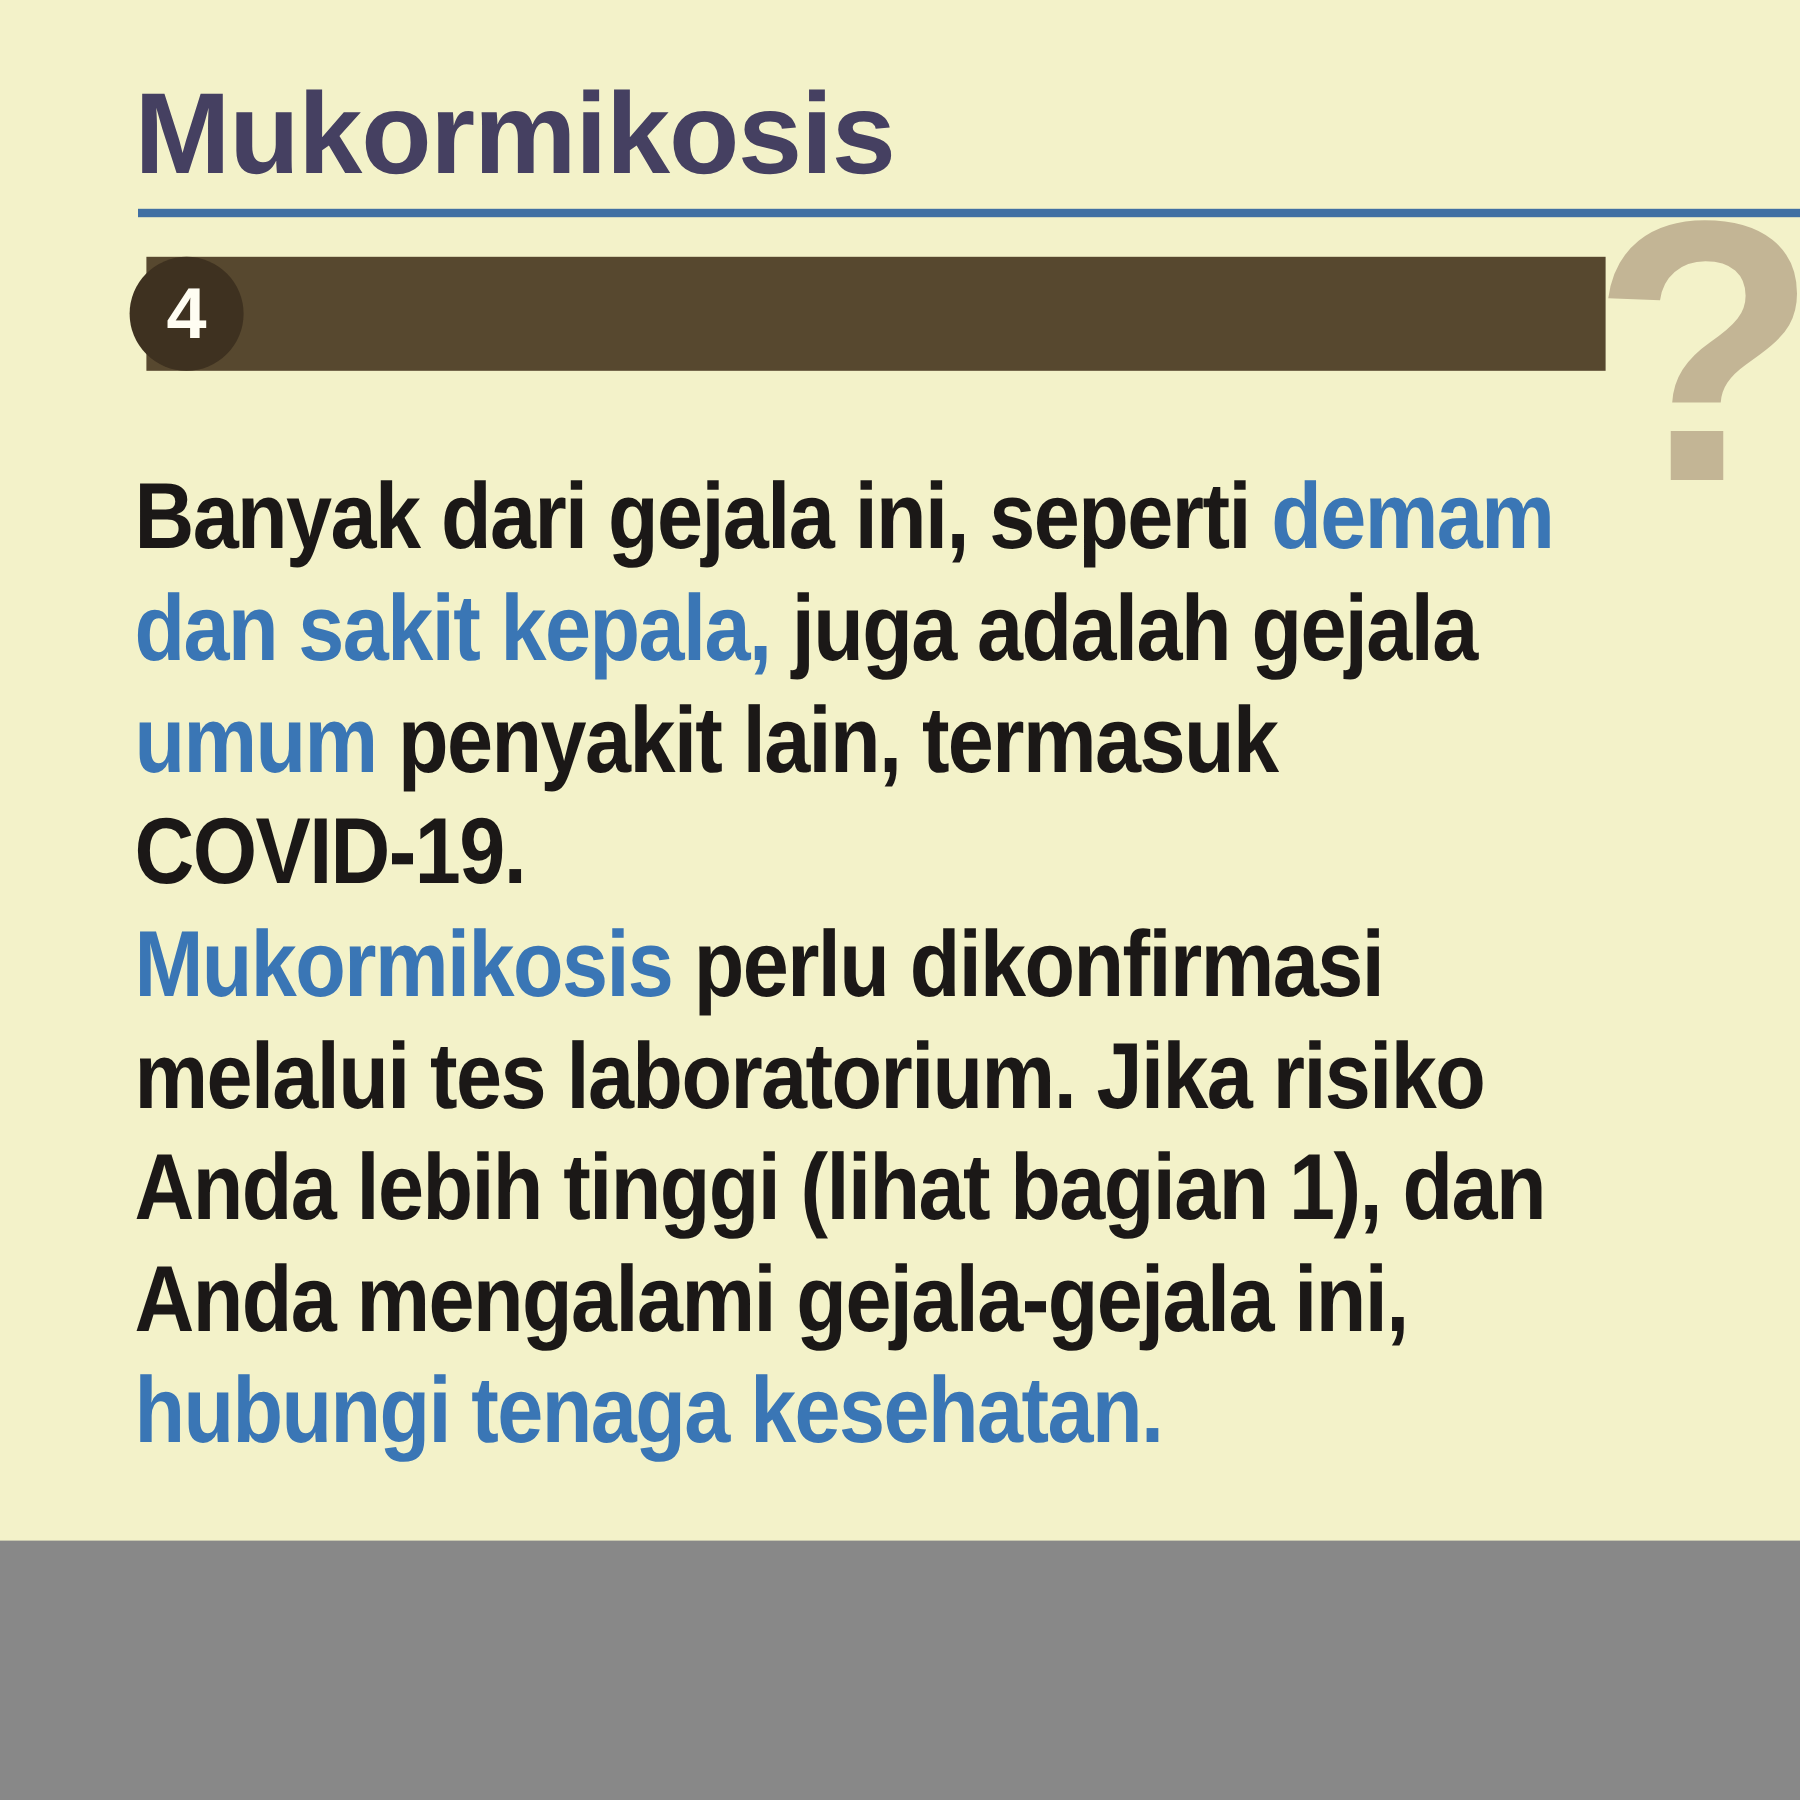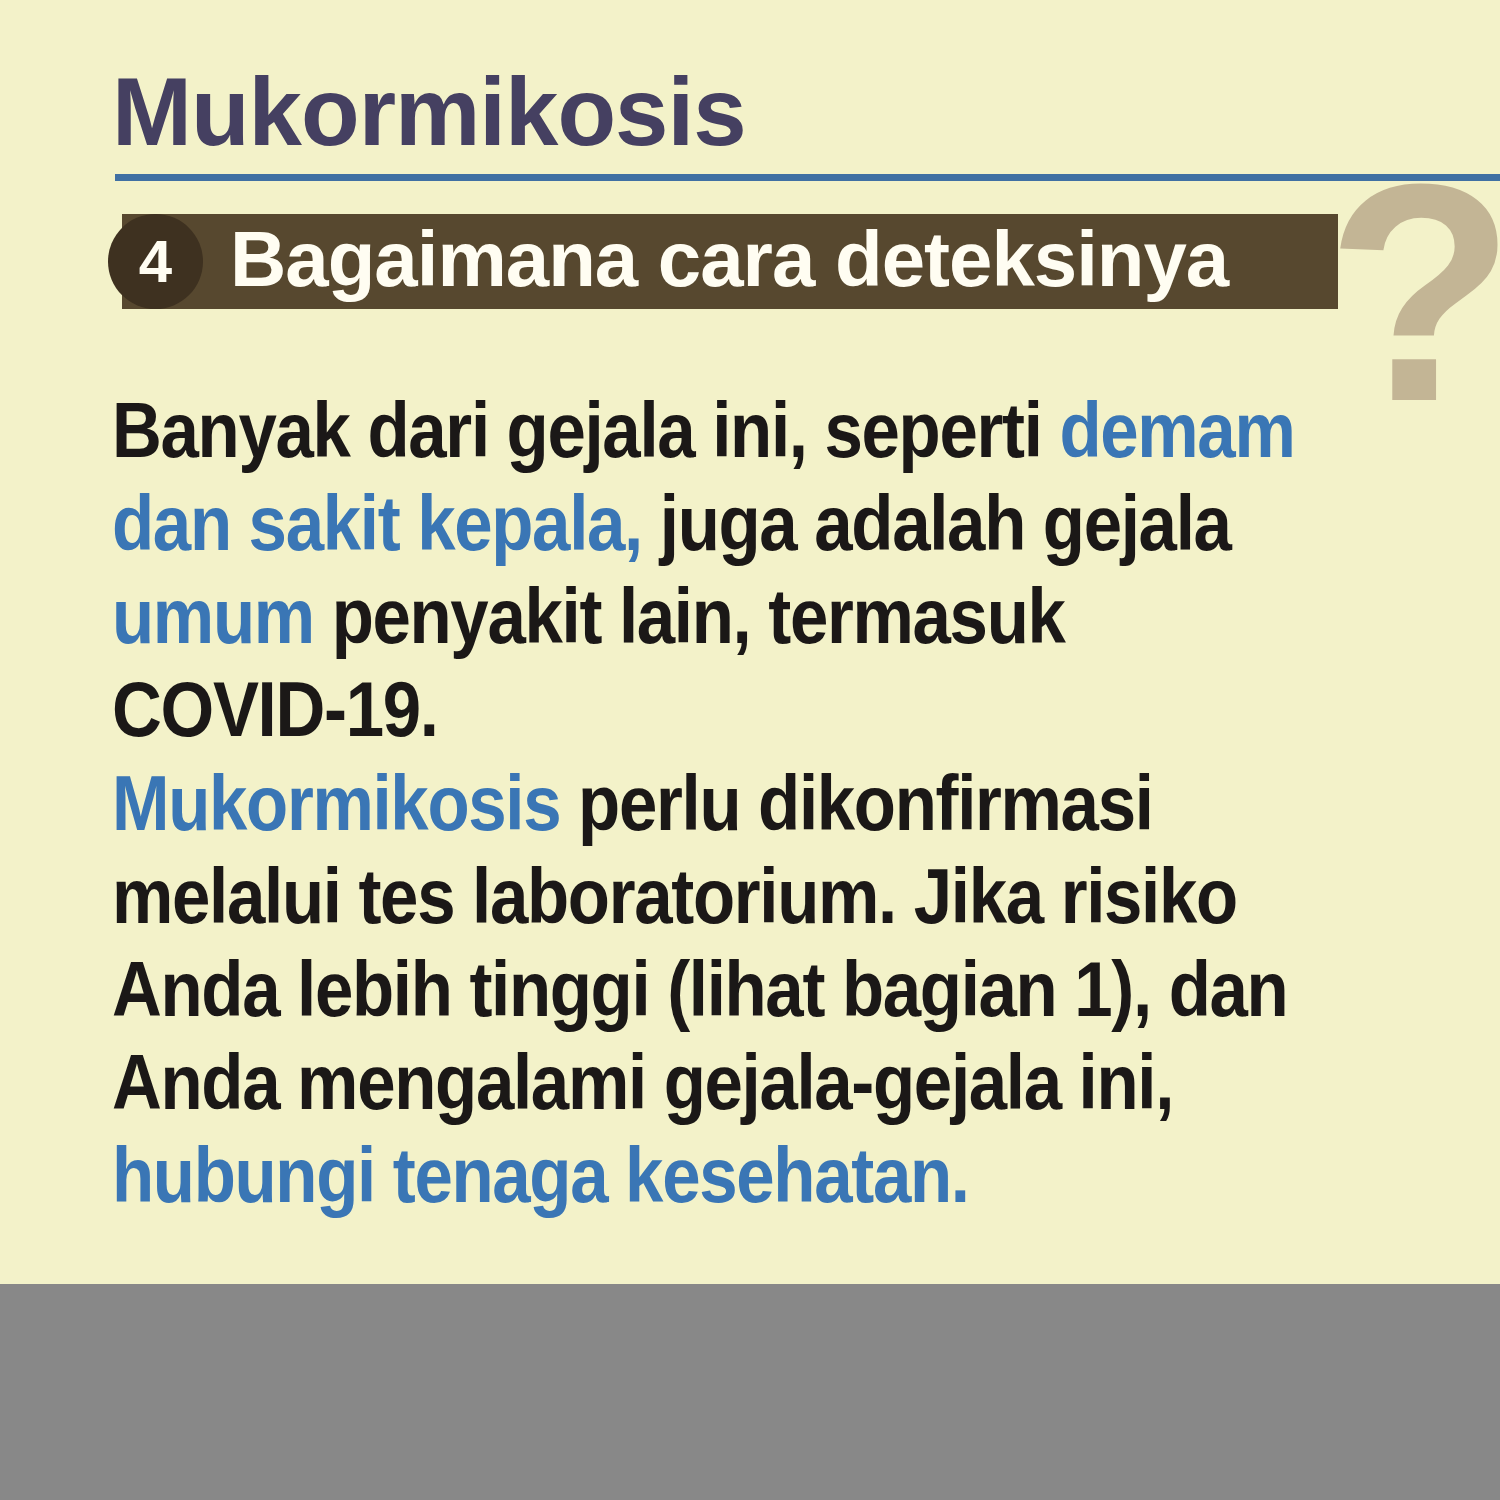--- a/index.html
+++ b/index.html
@@ -105,21 +105,20 @@
 
 <div class="page">
 
   <div class="page-title">Mukormikosis</div>
   <div class="title-rule"></div>
 
   <div class="banner">
     <div class="banner-circle">
       <span class="banner-number">4</span>
     </div>
-    <div class="banner-label">Bagaimana cara deteksinya</div>
   </div>
   <div class="qmark">?</div>
 
   <div class="para para-1">
       <div class="pline"><span class="seg-dark">Banyak dari gejala ini, seperti </span><span class="seg-blue">demam</span></div>
       <div class="pline"><span class="seg-blue">dan sakit kepala,</span><span class="seg-dark"> juga adalah gejala</span></div>
       <div class="pline"><span class="seg-blue">umum</span><span class="seg-dark"> penyakit lain, termasuk</span></div>
       <div class="pline"><span class="seg-dark">COVID-19.</span></div>
     </div>
   <div class="para para-2">

